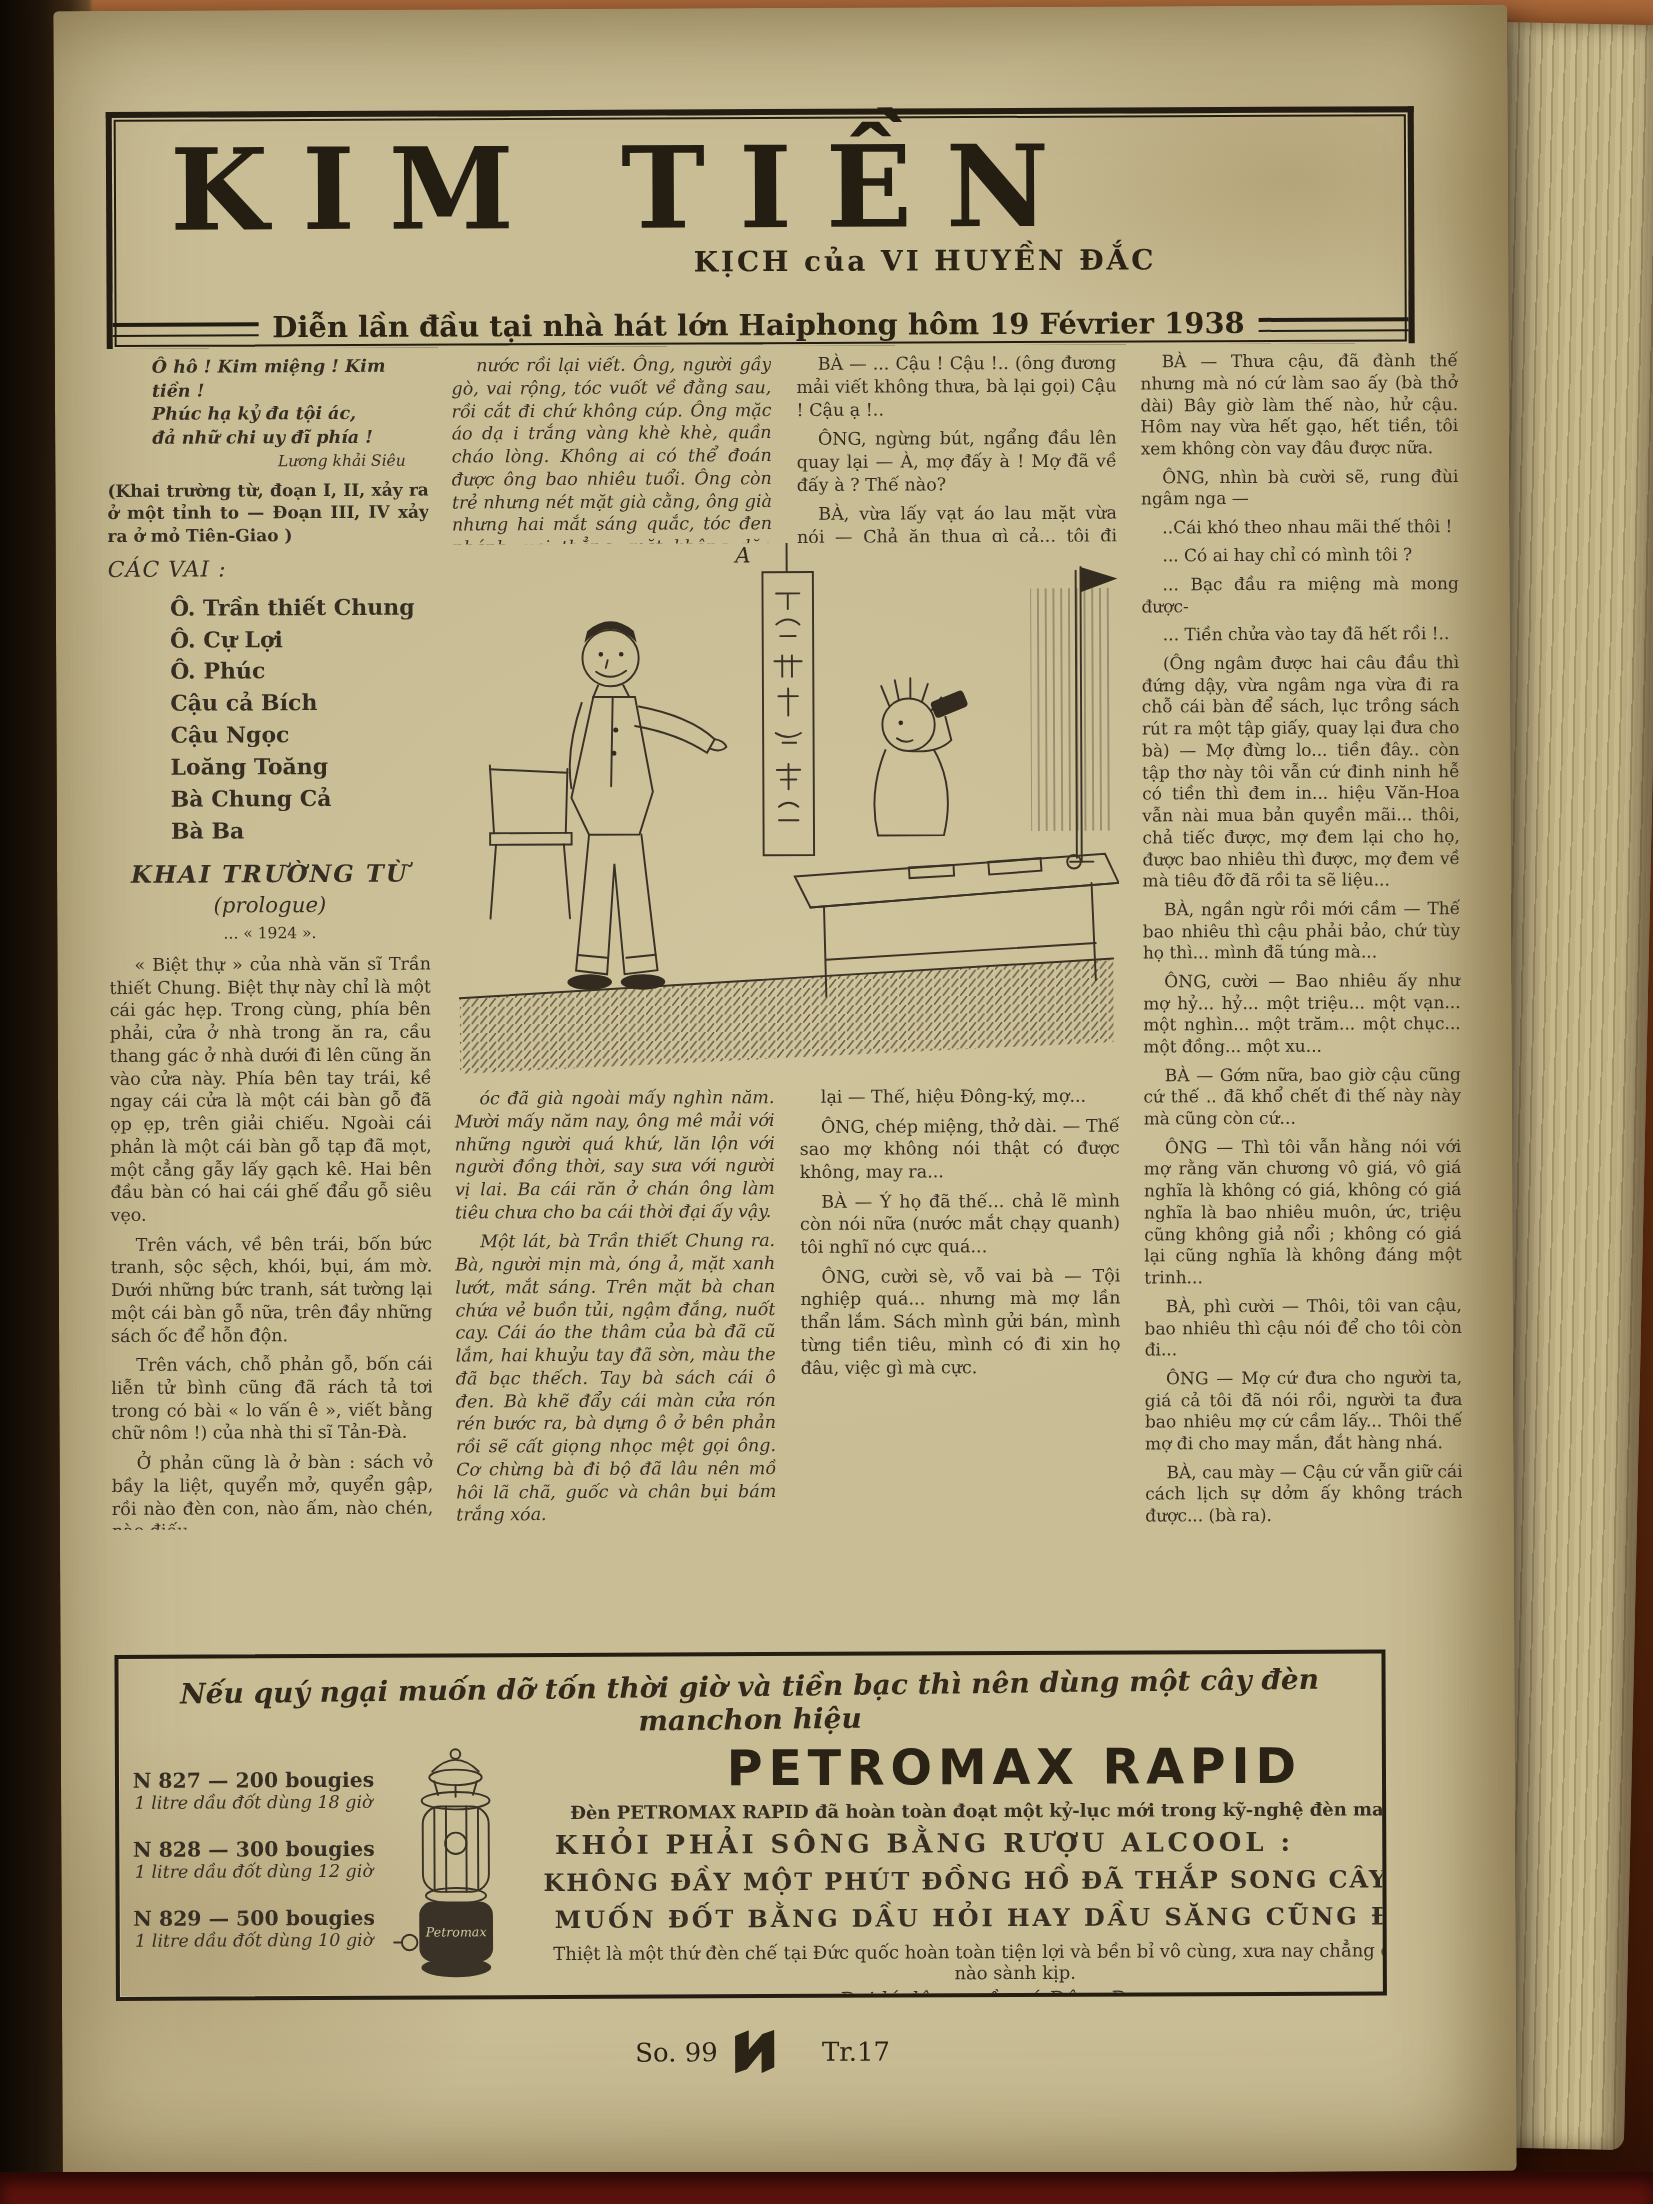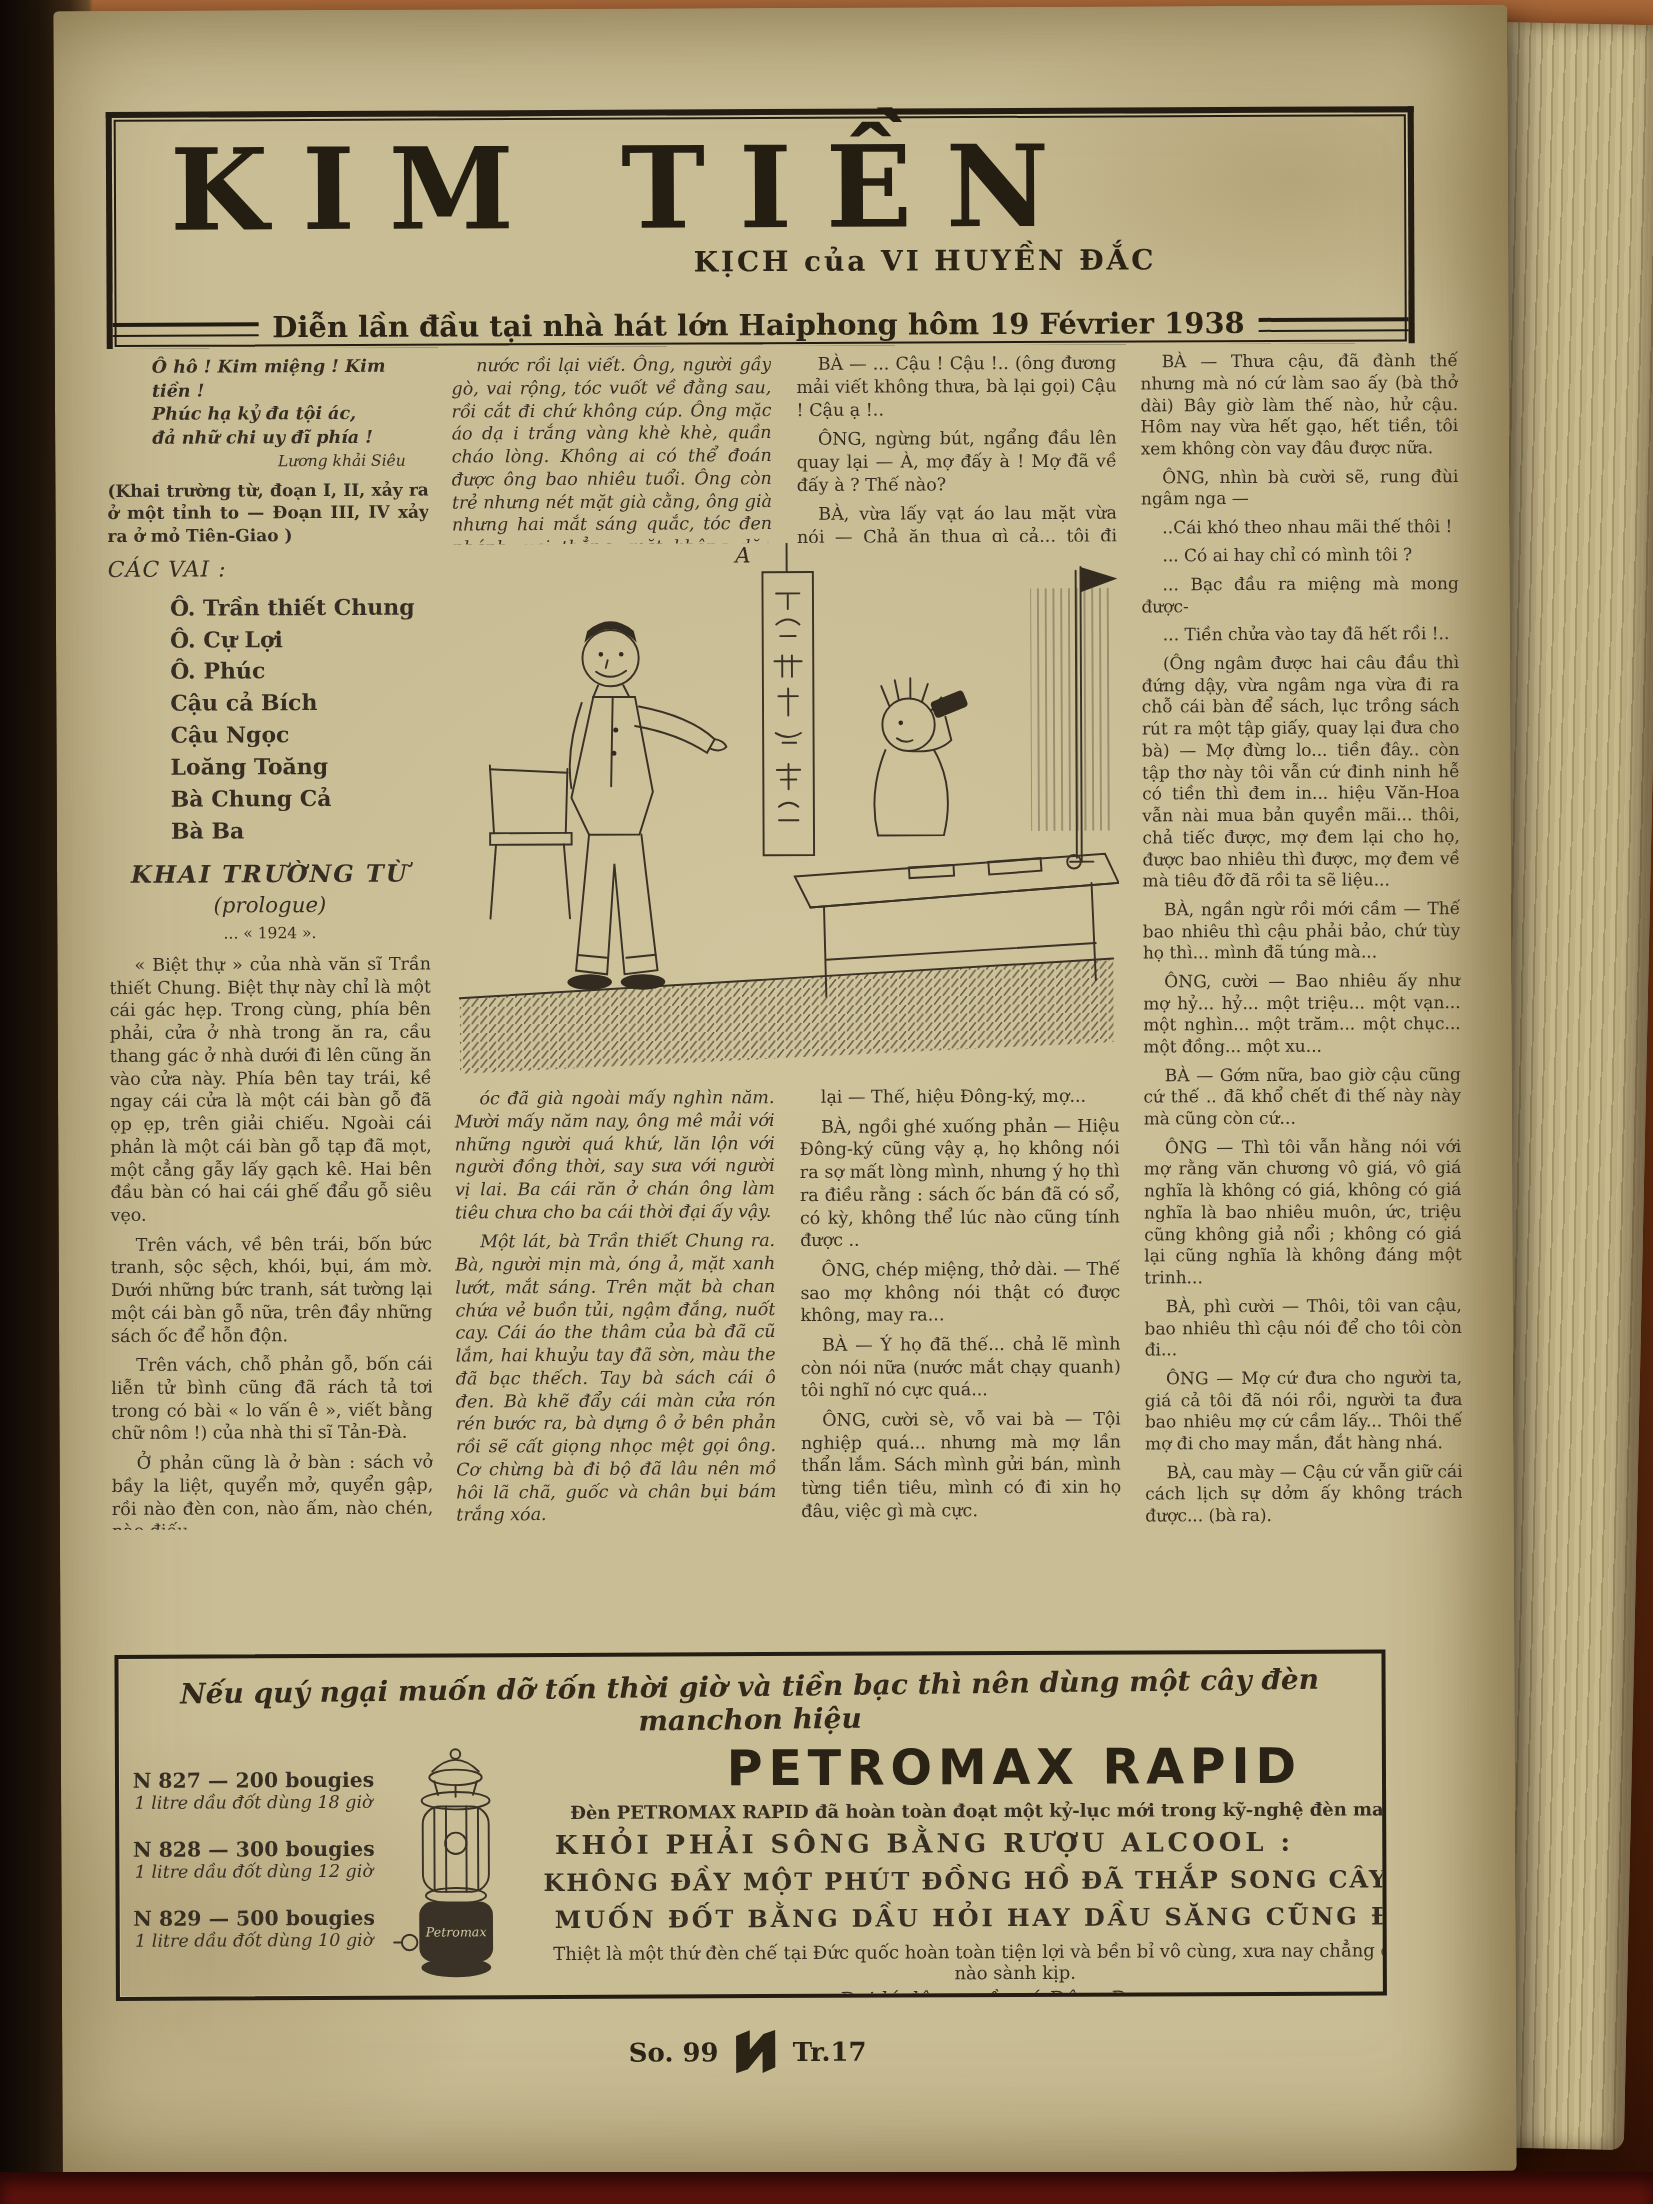--- a/index.html
+++ b/index.html
@@ -88,21 +88,21 @@
   .ad-intro{font-size:18px;font-weight:bold;margin-top:5.8px;white-space:nowrap;}
   .ad-claim1{font-size:26px;font-weight:bold;letter-spacing:3.9px;text-align:left;margin:7.8px 0 0 11.6px;}
   .ad-claim2{font-size:24px;font-weight:bold;letter-spacing:1.9px;margin-top:7.8px;white-space:nowrap;}
   .ad-claim3{font-size:24px;font-weight:bold;letter-spacing:2.9px;margin-top:7.8px;white-space:nowrap;}
   .ad-note{font-size:18px;margin-top:8.7px;}
   .ad-agent{font-style:italic;font-size:20.4px;margin-top:4.9px;}
 
   
   .footer{position:absolute;left:54px;top:2020px;width:1263px;display:flex;justify-content:center;
       align-items:center;gap:15.5px;}
-  .footer .f-issue,.footer .f-page{font-weight:bold;font-size:26px;color:#2a2316;}
+  .footer .f-issue,.footer .f-page{font-weight:normal;font-size:26px;color:#2a2316;margin-left:30px;}
   .ink{stroke:#3a3226;fill:none;stroke-width:2;stroke-linecap:round;}
   .ink-f{fill:#332b1f;stroke:none;}
 </style>
 </head>
 <body>
 
 <div class="photo">
   <div class="page-stack"></div>
   <div class="binding-left"></div>
 
@@ -261,21 +261,20 @@
           </svg>
         </div>
 
         <div class="mid-row mid-bottom">
           <div class="subcol col italic">
               <p>óc đã già ngoài mấy nghìn năm. Mười mấy năm nay, ông mê mải với những người quá khứ, lăn lộn với người đồng thời, say sưa với người vị lai. Ba cái răn ở chán ông làm tiêu chưa cho ba cái thời đại ấy vậy.</p>
               <p>Một lát, bà Trần thiết Chung ra. Bà, người mịn mà, óng ả, mặt xanh lướt, mắt sáng. Trên mặt bà chan chứa vẻ buồn tủi, ngậm đắng, nuốt cay. Cái áo the thâm của bà đã cũ lắm, hai khuỷu tay đã sờn, màu the đã bạc thếch. Tay bà sách cái ô đen. Bà khẽ đẩy cái màn cửa rón rén bước ra, bà dựng ô ở bên phản rồi sẽ cất giọng nhọc mệt gọi ông. Cơ chừng bà đi bộ đã lâu nên mồ hôi lã chã, guốc và chân bụi bám trắng xóa.</p>
             </div>
           <div class="subcol col dialog">
               <p>lại — Thế, hiệu Đông-ký, mợ...</p>
-              <p>BÀ, ngồi ghé xuống phản — Hiệu Đông-ký cũng vậy ạ, họ không nói ra sợ mất lòng mình, nhưng ý họ thì ra điều rằng : sách ốc bán đã có sổ, có kỳ, không thể lúc nào cũng tính được ..</p>
               <p>ÔNG, chép miệng, thở dài. — Thế sao mợ không nói thật có được không, may ra...</p>
               <p>BÀ — Ý họ đã thế... chả lẽ mình còn nói nữa (nước mắt chạy quanh) tôi nghĩ nó cực quá...</p>
               <p>ÔNG, cười sè, vỗ vai bà — Tội nghiệp quá... nhưng mà mợ lần thẩn lắm. Sách mình gửi bán, mình từng tiền tiêu, mình có đi xin họ đâu, việc gì mà cực.</p>
             </div>
         </div>
       </div>
 
       <div class="col col-4 dialog">
           <p>BÀ — Thưa cậu, đã đành thế nhưng mà nó cứ làm sao ấy (bà thở dài) Bây giờ làm thế nào, hử cậu. Hôm nay vừa hết gạo, hết tiền, tôi xem không còn vay đâu được nữa.</p>
           <p>ÔNG, nhìn bà cười sẽ, rung đùi ngâm nga —</p>

